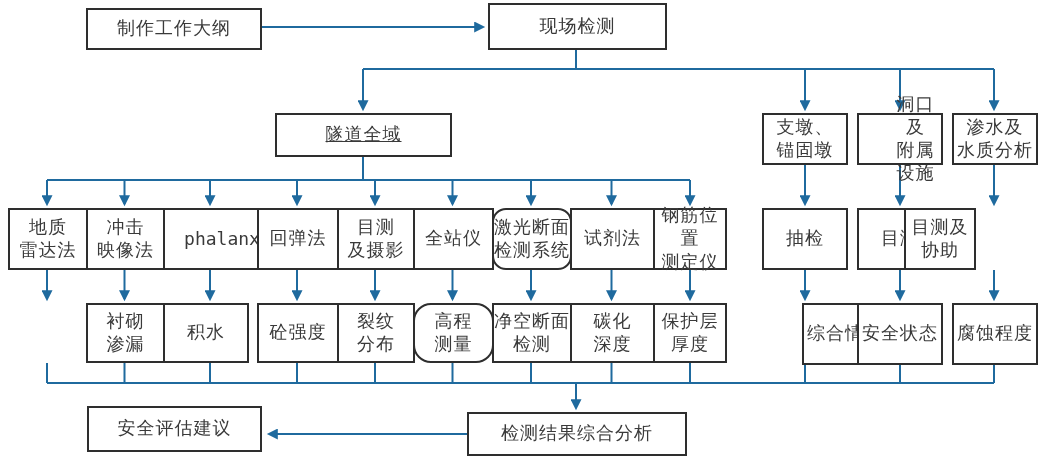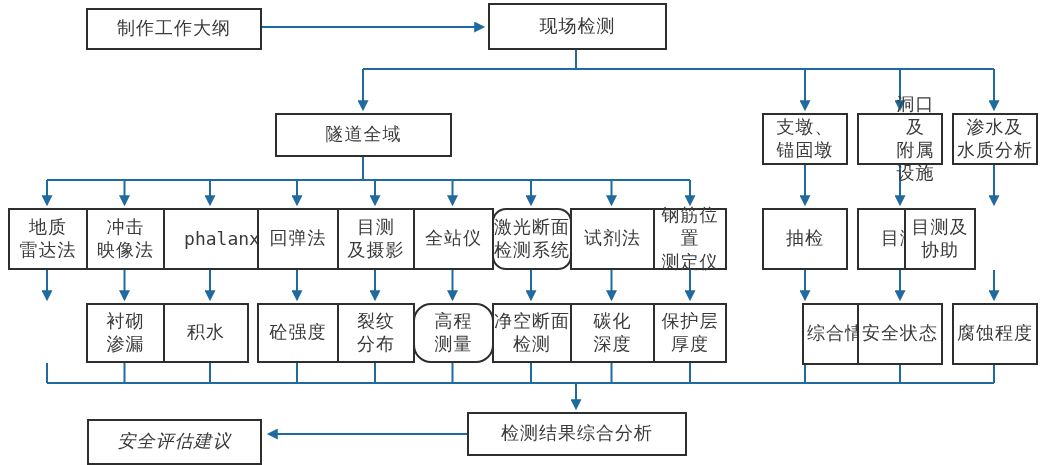--- a/index.html
+++ b/index.html
@@ -95,21 +95,21 @@
       <path d="M467,434 H269" marker-end="url(#ah)"></path>
     </g>
   </svg>
 
   <div class="box" style="left:86px;top:8px;width:176px;height:42px;">
     <span class="lbl">制作工作大纲</span>
   </div>
   <div class="box" style="left:488px;top:3px;width:179px;height:47px;">
     <span class="lbl">现场检测</span>
   </div>
-  <div class="box" style="left:275px;top:113px;width:177px;height:44px;">
+  <div class="box" style="left:275px;top:113px;width:177px;height:44px;text-decoration:underline;">
     <span class="lbl">隧道全域</span>
   </div>
 
   <div class="box" style="left:762px;top:113px;width:86px;height:52px;">
     <span class="lbl">支墩、
 锚固墩</span>
   </div>
   <div class="box" style="left:857px;top:113px;width:86px;height:52px;padding-left:31px;">
     <span class="lbl">洞口及
 附属设施</span>
@@ -200,17 +200,17 @@
   <div class="box" style="left:857px;top:303px;width:86px;height:62px;">
     <span class="lbl">安全状态</span>
   </div>
   <div class="box" style="left:952px;top:303px;width:86px;height:62px;">
     <span class="lbl">腐蚀程度</span>
   </div>
 
   <div class="box" style="left:467px;top:412px;width:220px;height:44px;">
     <span class="lbl">检测结果综合分析</span>
   </div>
-  <div class="box" style="left:87px;top:419px;width:175px;height:46px;font-style:italic;">
+  <div class="box" style="left:87px;top:406px;width:175px;height:46px;">
     <span class="lbl">安全评估建议</span>
   </div>
 
 </div>
 
 </body></html>

